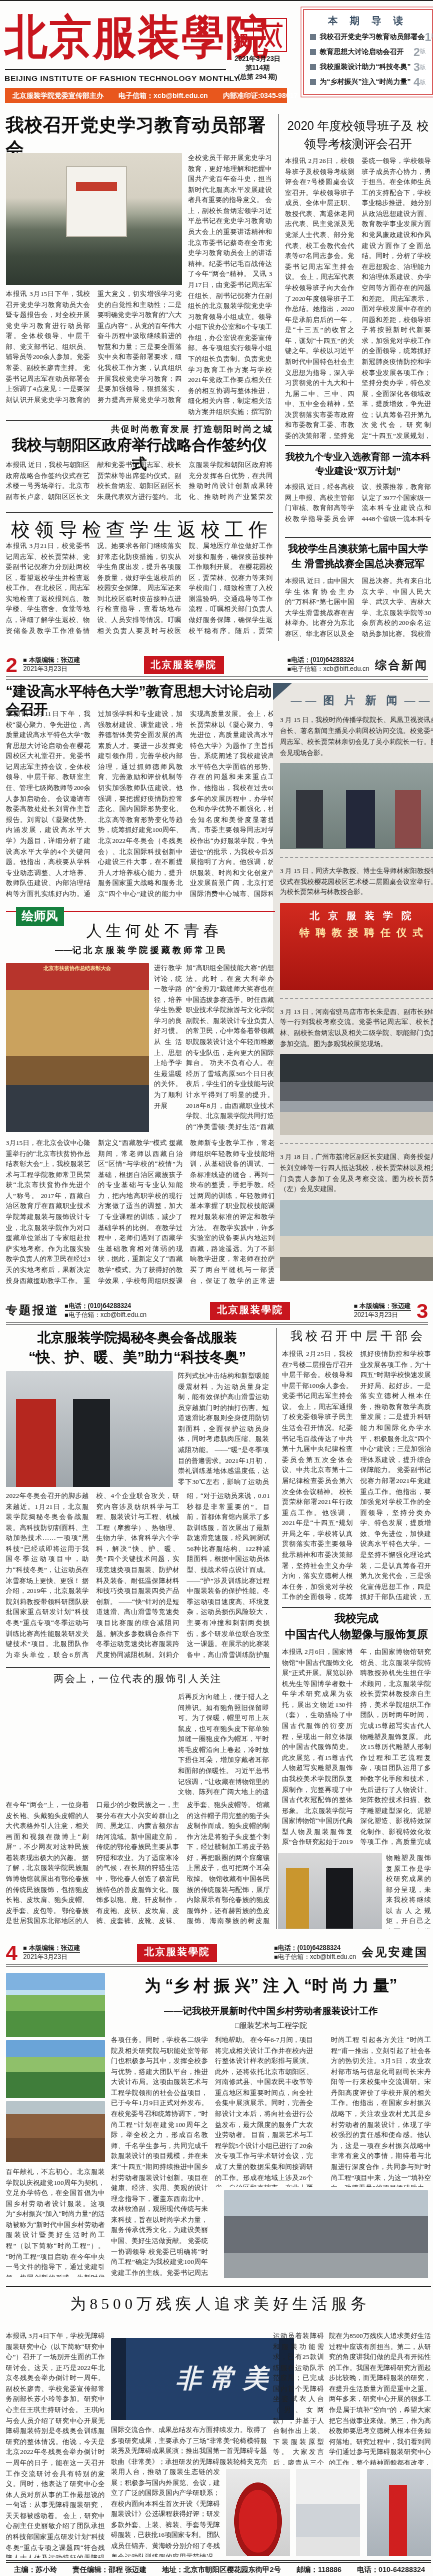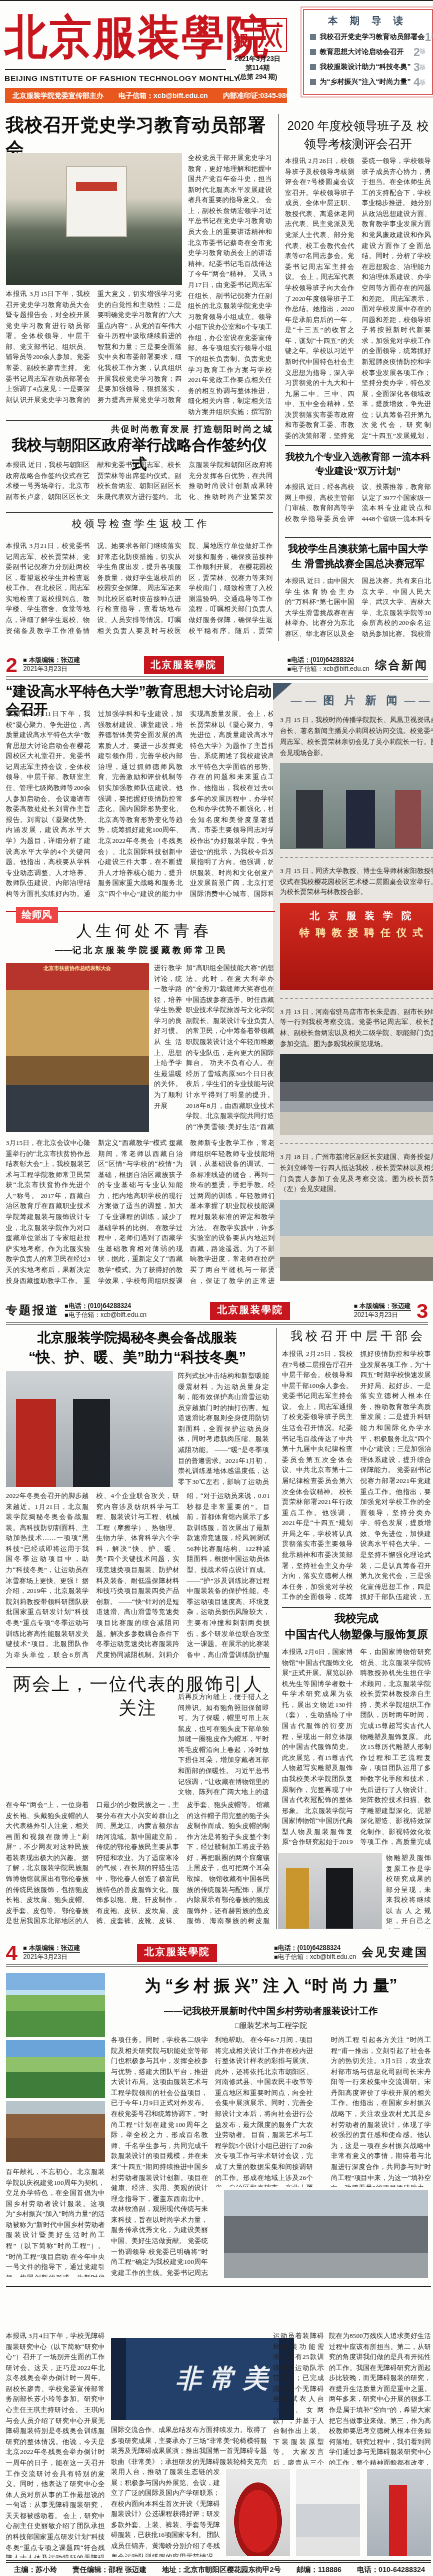--- a/index.html
+++ b/index.html
@@ -43,21 +43,21 @@
   
   .pnbox{background:#e9e6e1;}
   .pn-tri{position:absolute;width:0;height:0;border-top:17.4px solid #44596b;border-right:19.7px solid transparent;}
   .pn-title{color:#44596b;font-weight:bold;font-size:11px;letter-spacing:3.5px;text-align:center;}
   .pn-title:before,.pn-title:after{content:"——";color:#44596b;font-weight:normal;margin:0 3.5px;}
   .pn-cap{font-family:"Liberation Serif",serif;font-size:6.7px;line-height:1.6;text-align:justify;color:#222;}
   .dash{border-top:1.2px dashed #9a9a9a;}
   .redcard{background:linear-gradient(180deg,#d22a1f,#a81510);color:#fff;text-align:center;}
   .redcard .l1{font-size:9.8px;font-weight:bold;letter-spacing:2.9px;padding-top:7px;}
   .redcard .l2{font-size:10px;font-weight:bold;letter-spacing:1.7px;color:#ffe9a8;margin-top:3.5px;}
-  .tagred{background:#ef4444;color:#fff;font-weight:bold;font-size:10px;padding:1.2px 5.8px;display:inline-block;}
+  .tagred{background:#15803d;color:#fff;font-weight:bold;font-size:12px;padding:1.2px 5.8px;display:inline-block;}
   
   .ph-meeting{background:linear-gradient(180deg,#ded9cc 0%,#d5d0c2 34%,#a3a796 46%,#667060 58%,#3f4a3e 78%,#2f3930 100%);}
   .screen{position:absolute;background:#f4f2ec;border:1.2px solid #b9b4a6;}
   .screen i{display:block;margin:15px auto 0;width:70%;height:9.3px;background:#c43c2c;}
   .ph-trio{background:linear-gradient(90deg,rgba(0,0,0,0) 10%,#33363d 10% 26%,rgba(0,0,0,0) 26% 40%,#23283a 40% 58%,rgba(0,0,0,0) 58% 70%,#8a4a49 70% 86%,rgba(0,0,0,0) 86%) 0 100%/100% 68% no-repeat,linear-gradient(180deg,#93a09e,#6f7d79);}
   .ph-visit{background:linear-gradient(180deg,#2e3438 0 34%,#5c6066 34% 58%,#9aa0a6 58% 72%,#c9c4ba 72%);}
   .ph-sofa{background:linear-gradient(180deg,#aebec4 0 45%,#d8d2c4 45% 70%,#7e7a70 70%);}
   .ph-award{background:linear-gradient(180deg,#b7342c 0 16%,#caa25e 16% 55%,#7e5a33 55% 72%,#333a44 72%);}
   .award-band{position:absolute;top:2.3px;left:8%;right:8%;color:#ffe9a8;font-size:5.2px;text-align:center;font-weight:bold;}
   .ph-lab{background:linear-gradient(90deg,rgba(0,0,0,0) 6%,#b5271f 6% 30%,rgba(0,0,0,0) 30% 40%,#1d2024 40% 62%,rgba(0,0,0,0) 62%) 0 100%/100% 76% no-repeat,linear-gradient(180deg,#cfd3d6,#9fa6ab);}
@@ -148,21 +148,21 @@
     <div class="abs rule" style="left:5.8px;top:419px;width:267px;"></div>
     <div class="abs kicker ctr" style="left:5.8px;top:423px;width:267px;text-align:right;">共促时尚教育发展 打造朝阳时尚之城</div>
     <div class="abs hl ctr" style="left:5.8px;top:435px;width:267px;font-size:15px;">我校与朝阳区政府举行战略合作签约仪式</div>
     <div class="abs bodytxt cols3" style="left:5.8px;top:459px;width:267px;height:47px;">本报讯 近日，我校与朝阳区政府战略合作签约仪式在艺术楼一号秀场举行。北京市副市长卢彦、朝阳区区长文献和党委书记周志军、校长贾荣林等出席签约仪式。副校长詹炳宏、朝阳区副区长朱晟代表双方进行签约。 北京服装学院和朝阳区政府将充分发挥各自优势，在共同推动时尚设计创新成果转化、推动时尚产业繁荣发展、提升朝阳时尚设计内涵、推动北京全球时尚消费中心城市建设等四大领域加强战略合作。 周志军在签约仪式致辞中说，通过区校合作，学校能够发挥服饰文化理论研究优势，在古今交融中演绎经典与时尚，助力朝阳区建设“时尚之城”、“博物馆之城”；能够发挥人才荟萃优势，推动时尚设计创新成果转化，促进“时尚+”产品的开发与市场的培育；能够发挥产学研深度融合的办学优势，培育时尚品牌，推动时尚产业发展，赋能经济高质量发展；能够以前沿时尚元素助力营造年青活力、业态多元的新消费氛围，促进北京建设具有世界影响力的国际消费中心。 签约仪式上，我校和朝阳区政府还联合发布了《中国北京时尚蓝皮书》，启动了乡村振兴为主题的“时尚工程”。 （党委宣传部）</div>
 
     <div class="abs rule" style="left:285px;top:444px;width:146px;"></div>
     <div class="abs hl ctr" style="left:285px;top:449px;width:146px;font-size:9.5px;line-height:1.5;">我校九个专业入选教育部 一流本科专业建设“双万计划”</div>
     <div class="abs bodytxt cols2" style="left:285px;top:481px;width:146px;height:50px;">本报讯 近日，经各高校网上申报、高校主管部门审核、教育部高等学校教学指导委员会评议、投票推荐，教育部认定了3977个国家级一流本科专业建设点和4448个省级一流本科专业建设点。我校工业设计、高分子材料与工程、服装设计与工程、动画、视觉传达设计、环境设计6个专业获批2020年度国家级一流本科专业建设点；国际经济与贸易、传播学、绘画3个专业获批2020年度省级一流本科专业建设点。共计九个专业入选教育部一流本科专业建设“双万计划”。（教务处 田红艳）</div>
 
     <div class="abs rule" style="left:5.8px;top:511px;width:267px;"></div>
-    <div class="abs hl ctr" style="left:5.8px;top:516px;width:267px;font-size:10px;font-weight:normal;font-family:'Liberation Serif',serif;">校 领 导 检 查 学 生 返 校 工 作</div>
+    <div class="abs hl ctr" style="left:5.8px;top:516px;width:267px;font-size:19px;font-weight:normal;font-family:'Liberation Serif',serif;">校 领 导 检 查 学 生 返 校 工 作</div>
     <div class="abs bodytxt cols3" style="left:5.8px;top:540px;width:267px;height:101px;">本报讯 3月21日，校党委书记周志军、校长贾荣林、党委副书记倪赛力分别赴两校区，看望返校学生并检查返校工作。 在北校区，周志军实地检查了返校报到点、教学楼、学生宿舍、食堂等地点，详细了解学生返校、物资储备及教学工作准备情况。她要求各部门继续落实好常态化防疫措施，切实从学生角度出发，提升各项服务质量，做好学生返校后的校园安全保障。 周志军还来到北校区临时疫苗接种点进行检查指导，查看场地布设、人员安排等情况。叮嘱相关负责人要及时与校医院、属地医疗单位做好工作对接和服务，确保疫苗接种工作顺利开展。 在樱花园校区，贾荣林、倪赛力等来到学校南门，细致检查了入校测温验码、交通疏导等工作流程，叮嘱相关部门负责人做好服务保障，确保学生返校平稳有序。随后，贾荣林、倪赛力来到学生宿舍，与返校学生亲切交谈，详细询问学生返校后住宿、饮食等情况，叮嘱同学们严格遵守防疫期间校园相关管理规定，做好环境卫生清洁整理，加强个人安全防护意识，保持良好学习生活规律，做好身体健康监测，做到防疫学习“两不误”。 北校区、学生处、保卫处、后勤基建处、党院办负责人一起参加了学生返校工作检查。 （党院办 郑硕 王峰）</div>
 
     <div class="abs rule" style="left:285px;top:536px;width:146px;"></div>
     <div class="abs hl ctr" style="left:285px;top:540px;width:146px;font-size:10px;line-height:1.5;">我校学生吕澳获第七届中国大学生 滑雪挑战赛全国总决赛冠军</div>
     <div class="abs bodytxt cols2" style="left:285px;top:575px;width:146px;height:66px;">本报讯 近日，由中国大学生体育协会主办的“万科杯”第七届中国大学生滑雪挑战赛在吉林举办。比赛分为东北赛区、华北赛区以及全国总决赛。共有来自北京大学、中国人民大学、武汉大学、吉林大学、北京服装学院等30余所高校的200余名运动员参加比赛。 我校滑雪队在马腾、赵勇军两位老师的带领下参加了本次挑战赛。经过激烈的角逐，我校材料设计与工程学院2018级本科生吕澳凭借高超的技术与稳定的发挥，获得了高山大回转比赛华北赛区以及全国总决赛的两项冠军，并入选我国第30届世界大学生冬季运动会预备集训队。他有望代表我国参加今年十二月份在瑞士举行的第30届世界大学生冬季运动会。 （基础课部 赵勇军）</div>
   </div>
 
   <div class="page" style="top:651px;height:648px;">
     <div class="phead" style="top:4.6px;gap:5.8px;">
       <span class="pnum">2</span>
@@ -198,21 +198,21 @@
       <div class="dash" style="margin:8px 7px;"></div>
       <div class="pn-cap" style="margin:0 7px 4.6px;">3 月 13 日，河南省驻马店市市长朱是西、副市长孙继伟等一行到我校考察交流。党委书记周志军、校长贾荣林、副校长詹炳宏以及相关二级学院、职能部门负责人参加交流。图为参观我校展览现场。</div>
       <div class="photo ph-visit" style="margin:0 7px;height:81px;"></div>
       <div class="dash" style="margin:8px 7px;"></div>
       <div class="pn-cap" style="margin:0 7px 4.6px;">3 月 18 日，广州市荔湾区副区长安建国、商务投促局局长刘立峰等一行四人抵达我校，校长贾荣林以及相关部门负责人参加了会见及考察交流。图为校长贾荣林（左）会见安建国。</div>
       <div class="photo ph-sofa" style="margin:0 7px;height:81px;"></div>
     </div>
 
     <div class="abs" style="left:5.8px;top:260px;width:269px;border-top:1.4px solid #c8161e;"></div>
     <div class="abs tagred" style="left:16px;top:256px;">绘师风</div>
-    <div class="abs hl ctr" style="left:8px;top:270px;width:269px;font-size:15.6px;font-weight:normal;font-family:'Liberation Serif',serif;">人 生 何 处 不 青 春</div>
+    <div class="abs hl ctr" style="left:18px;top:270px;width:269px;font-size:15.6px;font-weight:normal;font-family:'Liberation Serif',serif;">人 生 何 处 不 青 春</div>
     <div class="abs hl ctr" style="left:5.8px;top:294px;width:269px;font-size:8.7px;">——记 北 京 服 装 学 院 援 藏 教 师 常 卫 民</div>
     <div class="abs photo ph-award" style="left:5.8px;top:312px;width:143px;height:169px;">
       <div class="award-band">北京市扶贫协作总结表彰大会</div>
     </div>
     <div class="abs bodytxt" style="left:154px;top:312px;width:28px;height:169px;">进行教学讨论，统一教学路径，培养学生热爱学习的良好习惯。从生活上、思想上给予学生最温暖的关怀。 为了顺利开展</div>
     <div class="abs bodytxt" style="left:186px;top:312px;width:88px;height:169px;">加“高职组全国技能大赛”的想法。此时，在意大利举办的“金剪刀”裁缝师大奖赛也在中国选拔参赛选手。时任西藏职业技术学院旅游与文化学院副院长、服装设计专业负责人的常卫民，心中筹备着带领藏职院服装设计这个年轻而稚嫩的专业队伍，走向更大的国际舞台。 功夫不负有心人。在经历了雪域高原365个日日夜夜后，学生们的专业技能与设计水平得到了明显的提升。2018年8月，由西藏职业技术学院、北京服装学院共同打造的“净美雪顿·美好生活”西藏民族服装与服饰展演活动隆重开幕。</div>
     <div class="abs bodytxt cols3" style="left:5.8px;top:487px;width:269px;height:155px;">3月15日，在北京会议中心隆重举行的“北京市扶贫协作总结表彰大会”上，我校服装艺术与工程学院教师常卫民荣获“北京市扶贫协作先进个人”称号。 2017年，西藏自治区教育厅在西藏职业技术学院筹建服装与服饰设计专业，北京服装学院作为对口援藏单位派出了专家组赴拉萨实地考察。作为北服实验教学负责人的常卫民在经过3天的实地考察后，果断决定投身西藏援助教学工作。 重新定义“西藏教学”模式 援藏期间，常老师以西藏自治区“区情”与学校的“校情”为基础，根据自治区藏族孩子的专业基础与专业认知能力，把内地高职学校的现行方案做了适当的调整，加大了专业课程的训练，减少了基础学科的比例。 在教学过程中，老师们遇到了西藏学生基础教育相对薄弱的现状，据此，重新定义了“西藏教学”模式。为了获得好的教学效果，学校每周组织授课教师新专业教学工作，常老师组织年轻教师专业技能培训，从基础设备的调试、一条标准线迹的缝合，再到一块布的整烫，手把手教。经过两周的训练，年轻教师们基本掌握了职业院校技能课程对服装标准的评定和教学方法。 在教学实践中，许多实验室的设备要从内地运到西藏，路途遥远。为了不影响教学进度，常老师在拉萨买了两台平缝机与一部烫台，保证了教学的正常进行。 学校成立之初，服装专业只有一间教室，为了不耽误教学，他们就用屏风将房间一分为二：一部分作学生教室，一部分作教师办公室，坚持教学了一个学期。新学期伊始，学校扩建了“服装楼”，专业课教室、实验室、学生作品展示厅、教师办公室、校企合作工作室等逐步完善，教学进入新的里程。 迎接未来新挑战 经过一学期的磨合实践，教师们提出了带领藏职院学生参加“高职组全国技能大赛”……（党委宣传部 国内合作与校友工作处）</div>
   </div>
 
   <div class="page" style="top:1298px;height:642px;">
@@ -243,21 +243,21 @@
     <div class="abs hl ctr" style="left:282px;top:30px;width:149px;font-size:12px;font-weight:normal;font-family:'Liberation Serif',serif;">我 校 召 开 中 层 干 部 会</div>
     <div class="abs bodytxt cols2" style="left:282px;top:51px;width:149px;height:254px;">本报讯 2月25日，我校在7号楼二层报告厅召开中层干部会。校领导和中层干部100余人参会。党委书记周志军主持会议。 会上，周志军通报了校党委领导班子民主生活会召开情况。纪委书记毛百战传达了中共第十九届中央纪律检查委员会第五次全体会议、中共北京市第十二届纪律检查委员会第六次全体会议精神。 校长贾荣林部署2021年行政重点工作。他强调，2021年是“十四五”规划开局之年，学校将认真贯彻落实市委主要领导批示精神和市委决策部署，坚持社会主义办学方向，落实立德树人根本任务，加强党对学校工作的全面领导，统筹抓好疫情防控和学校事业发展各项工作，为“十四五”时期学校快速发展开好局、起好步。一是落实立德树人根本任务，推动教育教学高质量发展；二是提升科研能力和国际化办学水平，积极服务北京“四个中心”建设；三是加强治理体系建设，提升综合保障能力。 党委副书记倪赛力部署2021年党建重点工作。他指出，要加强党对学校工作的全面领导，坚持分类办学、特色发展，提质增效、争先进位，加快建设高水平特色大学。一是坚持不懈强化理论武装，二是认真筹备召开第九次党代会，三是强化宣传思想工作，四是抓好干部队伍建设，五是夯实基层党的建设，六是推进全面从严治党向纵深发展，七是进一步抓好统战群团和离退休工作。 最后，周志军在总结讲话中提出4点要求：一是要压实责任。领导干部要坚持以上率下、以身作则，切实发挥“头雁效应”示范带动作用，以积极的担当精神推动各项工作；二是紧抓机遇。学校正面临新的发展契机，全校上下要积极拓展资源、占领先机，赢得主动，保持良好的发展势头，推动高水平特色大学建设；三是要努力实干。勇敢向前一步，跳出舒适区，在“扛重活”中练就“铁肩膀”，以积极主动的姿态拥抱变化、克服困难，在认真做好各项工作的过程中提升个人能力；四是要共同成长。“奋斗的青春是最幸福的”，站在“两个一百年”奋斗目标历史交汇点上，要以史为鉴，为未来学校发展积蓄力量，同时要团结一心加强内部协同，在发展事业、追求卓越的过程中实现个人的成长。（党政办 葛丽玲）</div>
     <div class="abs rule" style="left:282px;top:309px;width:149px;"></div>
     <div class="abs hl ctr" style="left:282px;top:313px;width:149px;font-size:11px;">我校完成</div>
     <div class="abs hl ctr" style="left:282px;top:329px;width:149px;font-size:11px;">中国古代人物塑像与服饰复原</div>
     <div class="abs bodytxt cols2" style="left:282px;top:349px;width:149px;height:204px;">本报讯 2月6日，国家博物馆“中国古代服饰文化展”正式开展。展览以孙机先生等国博学者数十年学术研究成果为依托，展出文物近130件（套），生动描绘了中国古代服饰的衍变历程，呈现出一部立体版的中国古代服饰简史。此次展览，有15尊古代人物超写实雕塑及服饰由我校美术学院团队复原制作，完整再现了中国古代衣冠配饰的整体形象。 北京服装学院与国家博物馆“中国历代典型人物及服装服饰复原”合作研究起始于2019年，由国家博物馆研究馆员、北京服装学院特聘教授孙机先生担任学术顾问，北京服装学院校长贾荣林教授亲自主持，美术学院组织工作团队，历时两年时间，完成15尊超写实古代人物雕塑及服饰复原。 此次15尊历代雕塑人形制作过程和工艺流程复杂，项目团队运用了多种数字化手段和技术，先后进行了人物设计、矩阵数控技术扫描、数字雕塑建型深化、泥塑深化塑造、影视特效深化制作、影视特效化妆等项工作，高质量完成了创作任务，满足了不同观众多层次的欣赏要求，具有较高的收藏、展示和艺术价值。 在服饰复原方面，根据历史资料复原典型历史时期的服饰15套，并还原至雕塑人形穿着整体呈现。其中主要包括成衣、首饰、配饰、冠帽、鞋服等百余件配件的设计定制，以及各个历史时期发型、妆容等造型搭配。 北京服装学院通过“中华民族服饰文化研究工程”，集结国内相关科研院所、高校、博物馆、产业等领域的领军人才和专家，搭建起在服饰文化研究领域整合多平台的综合研究团队，开展全方位的服饰文化研究。</div>
     <div class="abs photo ph-sculpt" style="left:278px;top:555px;width:104px;height:76px;"></div>
     <div class="abs bodytxt" style="left:386px;top:555px;width:45px;height:76px;">物雕塑及服饰复原工作是学校研究成果的部分呈现，未来我校将继续以古人之规矩，开自己之生面，积极搭建服饰文化学术交流平台，不断开展服饰传承和创新，进行创造性转化、创新性发展。 （美术学院）</div>
 
     <div class="abs rule" style="left:5.8px;top:369px;width:264px;"></div>
-    <div class="abs hl ctr" style="left:5.8px;top:374px;width:264px;font-size:18px;font-weight:normal;font-family:'Liberation Serif',serif;letter-spacing:1.2px;">两会上，一位代表的服饰引人关注</div>
+    <div class="abs hl ctr" style="left:5.8px;top:374px;width:264px;font-size:10px;font-weight:normal;font-family:'Liberation Serif',serif;letter-spacing:1.2px;">两会上，一位代表的服饰引人关注</div>
     <div class="abs photo ph-fur" style="left:5.8px;top:394px;width:167px;height:103px;"></div>
     <div class="abs bodytxt" style="left:178px;top:394px;width:91px;height:103px;">后再反方向缝上，便于猎人之间辨识。如有狍角照旧保留即可。为了保暖，帽里可吊上灰鼠皮，也可在狍头皮下部单独加缝一圈狍皮作为帽耳，平时将毛皮帽沿向上卷起，冷时放下捂住耳朵，增加穿戴者耳部和面部的保暖性。 习近平总书记强调，“让收藏在博物馆里的文物、陈列在广阔大地上的遗产、书写在古籍里的文字都活起来。”服饰作为传统文化传承的平台，见证了华夏文明的演进和辉煌，折射出中华民族千百年来的历史和文明，倾注着一代又一代手艺人的情感与智慧。 北京服装学院民族服饰博</div>
     <div class="abs bodytxt cols3" style="left:5.8px;top:502px;width:264px;height:134px;">在今年“两会”上，一位身着皮长袍、头戴狍头皮帽的人大代表格外引人注意，相关画面和视频在微博上“刷屏”，不少网友对这种民族着装表现出极大的兴趣。 据了解，北京服装学院民族服饰博物馆就展出有鄂伦春族的传统民族服饰，包括狍皮长袍、皮坎肩、狍头皮帽、皮手套、皮包等。 鄂伦春族是世居我国东北部地区的人口最少的少数民族之一，主要分布在大小兴安岭群山之间、黑龙江、内蒙古额尔古纳河流域。新中国建立前，传统的鄂伦春族民主要从事狩猎和农业。为了适应寒冷的气候，在长期的狩猎生活中，鄂伦春人创造了极富民族特色的兽皮服饰文化。服饰多以狍、鹿、犴皮制作，有皮袍、皮袄、皮坎肩、皮裤、皮套裤、皮靴、皮袜、皮手套、狍头皮帽等。 馆藏的这件帽子用完整的狍子头皮制作而成。狍头皮帽的制作方法是将狍子头皮整个剥下，经过鞣制加工将皮子熟好，再把眼圈的两个窟窿镶上黑皮子，也可把两个耳朵取掉。 物馆收藏有中国各民族的传统服装与配饰，展厅内除展示有鄂伦春族的狍皮服饰外，还有赫哲族的鱼皮服饰、海南黎族的树皮服饰、苗族的蚕锦百鸟衣、藏族镶虎皮氆氇袍等。各种材质制作的民族服饰则体现了我国各族人民在制衣过程中适应自然、利用自然、改造自然的聪明与才智。 （民族服饰博物馆 高丹丹）</div>
   </div>
 
   <div class="page" style="top:1940px;height:636px;">
     <div class="phead" style="top:3.5px;gap:5.8px;">
       <span class="pnum">4</span>
       <span class="pmeta">
         <span class="ed">■ 本版编辑：张迈建</span><br>
@@ -281,20 +281,21 @@
 
     <div class="abs photo ph-farm1" style="left:5.8px;top:100px;width:99px;height:58px;"></div>
     <div class="abs photo ph-farm2" style="left:5.8px;top:161px;width:99px;height:61px;"></div>
     <div class="abs bodytxt" style="left:5.8px;top:227px;width:99px;height:110px;">百年献礼，不忘初心。北京服装学院以庆祝建党100周年为契机，立足办学特色，在全国首倡为中国乡村劳动者设计服装。这项为“乡村振兴”加入“时尚力量”的活动被称为“新时代中国乡村劳动者服装设计暨美好生活时尚工程”（以下简称“时尚工程”）。 “时尚工程”项目启动 在今年中央一号文件的指导下，通过党建引领，协同创新的形式，为新时代中国乡村人民美好生活开展公益与共享性质的劳动服装设计工作提上日程。今年1月8日，服装艺术与工程学院召开全院大会，部署全面开展“时尚工程”</div>
     <div class="abs bodytxt" style="left:111px;top:95px;width:97px;height:242px;">各项任务。同时，学校各二级学院及相关研究院与职能处室等部门也积极参与其中，发挥全校参与优势，搭建大团队平台，推进大设计布局。这项由服装艺术与工程学院领衔的社会公益项目，已于今年1月9日正式对外发布。 在校党委号召和统筹协调下，“时尚工程”计划在建党100周年之际，举全校之力，形成百名教师、千名学生参与，共同完成千款服装设计的项目规模，并在未来“十四五”期间持续推进中国乡村劳动者服装设计创新。项目在健康、经济、实用、美观的设计理念指导下，覆盖东西南北中、农林牧渔副，观照现代传统与未来科技，旨在以时尚学术力量，服务传承优秀文化，为建设美丽中国、美好生活做贡献。 党委统一协调领导 校党委已明确将“时尚工程”确定为我校建党100周年党建工作的主线。党委书记周志军表示，在建党100周年的时间节点上，全校各级党组织与部门要通过“时尚工程”项目去思考它背后的意义。她说，参与“时尚工程”可以培养我们师生的国家情怀，更好地融入时代发展，完成个人专业、学术和思想价值的提升，也是一次全校师生受党爱国教育实践的大课堂。同时，时尚专业同农业农村工作结合在一起，拓展了我们学校的专业研究领域，也让我们更好地在国家发展中找到自己的位置，对学校未来的学科建设和社会地位的巩固提供有</div>
     <div class="abs bodytxt" style="left:215px;top:95px;width:98px;height:152px;">利地帮助。 在今年6-7月间，项目将完成相关设计工作并在校内进行整体设计样衣的彩排与展演。此外，还将依托北京市朝阳区、河南修武县、中国农民丰收节等重点地区和重要时间点，向全社会集中展演展示。同时，完善全部设计文本后，将向社会进行公益发布，最大限度的服务广大农业劳动者。 目前，服装艺术与工程学院5个设计小组已进行了20余次专项工作与学术研讨会议，完成了大量的数据采集和间接调研的工作。形成在地域上涉及26个省、自治区和直辖市，产业上覆盖农林牧渔及相关副业五大类的100余种小类（工种）。共同组成本年度的1000余套设计款式的规模。参与设计的有党员教师、学生党员、研究生、入党积极分子等。</div>
     <div class="abs bodytxt" style="left:331px;top:95px;width:100px;height:152px;">时尚工程 引起各方关注 “时尚工程”甫一推出，立刻引起了社会各方的热切关注。3月5日，农业农村部市场与信息化司副司长宋丹阳等一行来校集中交流调研。宋丹阳高度评价了学校开展的相关工作。他指出，在国家乡村振兴战略下，关注农业农村尤其是乡村劳动者的服装设计，体现了学校强烈的责任感和使命感。他认为，这是一项在乡村振兴战略中非常有意义的事情，期待着与北服进行深度合作，共同参与到“时尚工程”项目中来，为这一“填补空白、功德无量”的项目添砖助力。 近日，学校“时尚工程”项目已就相关服装展演等工作与北京市农业农村局、朝阳区政府、农业农村部市场与信息化司、河南修武县和山东威海迪尚集团公司等达成合作意向。</div>
     <div class="abs photo ph-group" style="left:224px;top:250px;width:204px;height:88px;"></div>
 
     <div class="abs" style="left:5.8px;top:346px;width:425px;border-top:1.2px solid #222;"></div>
+    <div class="abs hl ctr" style="left:5.8px;top:354px;width:425px;font-size:15.6px;font-weight:normal;font-family:'Liberation Serif',serif;">为 8 5 0 0 万 残 疾 人 追 求 美 好 生 活 服 务</div>
 
     <div class="abs bodytxt" style="left:5.8px;top:391px;width:99px;height:227px;">本报讯 3月4日下午，学校无障碍服装研究中心（以下简称“研究中心”）召开了一场别开生面的工作研讨会。这天，正巧是2022年北京冬残奥会举办倒计时一周年。副校长廖青、学校党委宣传部常务副部长苏小玲等参加。研究中心主任王琪主持研讨会。 王琪向与会人员介绍了研究中心开展无障碍服装特别是冬残奥会训练服研究的整体情况。他说，今天是北京2022年冬残奥会举办倒计时一周年的日子，能在这一天召开工作交流研讨会具有特别的意义。同时，他表达了研究中心全体人员对所从事的工作最想说的一句话：从事无障碍服装研究，天天都被感动着。 会上，研究中心副主任史丽敏介绍了团队承担的科技部国家重点研发计划“科技冬奥”重点专项之课题四“符合残障人士人体及运动特征的无障碍服装服饰体系研究与示范”研究进展情况。她说，该课题共分为5个子课题，包括建立残障运动员人体测量方法和体型数据库，研发服装原型，形成评价体系，研发服务于冬残奥会肢残运动员等特殊人群的无障碍服装服饰等。 中心副主任郭静分享了研究中心自2018年9月成立以来参与无障碍服装研发的体会。她说，2020年在人才培养、</div>
     <div class="abs photo ph-feichang" style="left:111px;top:398px;width:136px;height:82px;padding-left:47px;">
       <span class="fc-txt">非常美</span>
     </div>
     <div class="abs bodytxt" style="left:111px;top:485px;width:156px;height:42px;">国际交流合作、成果总结发布方面持续发力。取得了多项研究成果，主要承办了三场“非常美”轮椅模特服装秀及无障碍成果展演；推出我国第一首无障碍专题歌曲《非常美》；承担研发的无障碍服装轮椅夹克亮相新中国成立70周年国庆游行方阵；推出国内首个无障碍服</div>
     <div class="abs bodytxt" style="left:111px;top:527px;width:109px;height:90px;">装用人台，推动了服装生态链的发展；积极参与国内外展览、会议，建立了广泛的国际及国内产学研联系；在校内面向本科生首次开设《无障碍服装设计》公选课程获得好评；研发多款外套、上装、裤装、手套等无障碍服装，已获批16项国家专利。 团队成员任锦卉、黄海峤分别介绍了冬残奥会运动队训练服的应用示范情况。针对冬残奥会六大运动项目、肢残</div>
     <div class="abs bodytxt" style="left:273px;top:391px;width:51px;height:134px;">运动员着装障碍和服装功能需求，已有25款训练服在运动队示范应用；已完成国内首个无障碍坐姿试衣人台（男、女两款），并基于人台制作出上装、下装服装原型等。 大家发言后，廖青从三个方面谈了作为从事无障碍服装服饰研究者应该思考的问题。她说，首先，我们要把推进残疾人事业当作份内责任，在实现中国梦的伟大征程中创造残疾人更加幸福美好的新生活。这也意味着北京服装学</div>
     <div class="abs bodytxt" style="left:329px;top:391px;width:102px;height:134px;">院在为8500万残疾人追求美好生活过程中应该有所担当。第二，从研究的角度讲我们做的是具有开拓性的工作。我国在无障碍研究方面起步比较晚，而无障碍服装的研究，在提升生活质量方面是重中之重。两年多来，研究中心开展的很多工作是属于填补“空白”的，希望大家把它当做事业来做。第三，作为高校教师要思考立德树人根本任务如何落地。研究过程中，我们看到同学们通过参与无障碍服装研究中心的工作，整个精神面貌都有改变，更阳光更积极，少了抱怨多了责任感。他们从接触到的身残志坚、自强自立的工作同伴身上，看到不服输的人生态度，相信这种积极的人生态度会影响他们的一生。 （无障碍服装研究中心）</div>
     <div class="abs photo ph-cape" style="left:226px;top:529px;width:64px;height:87px;"></div>

